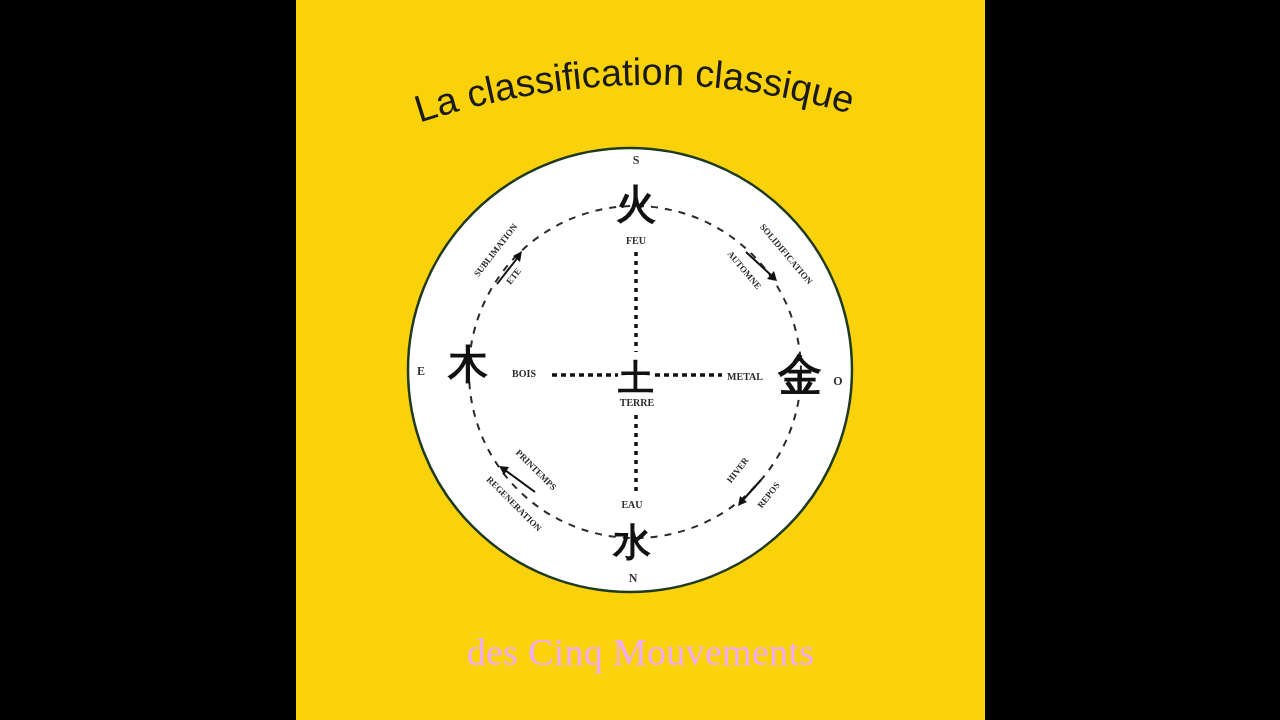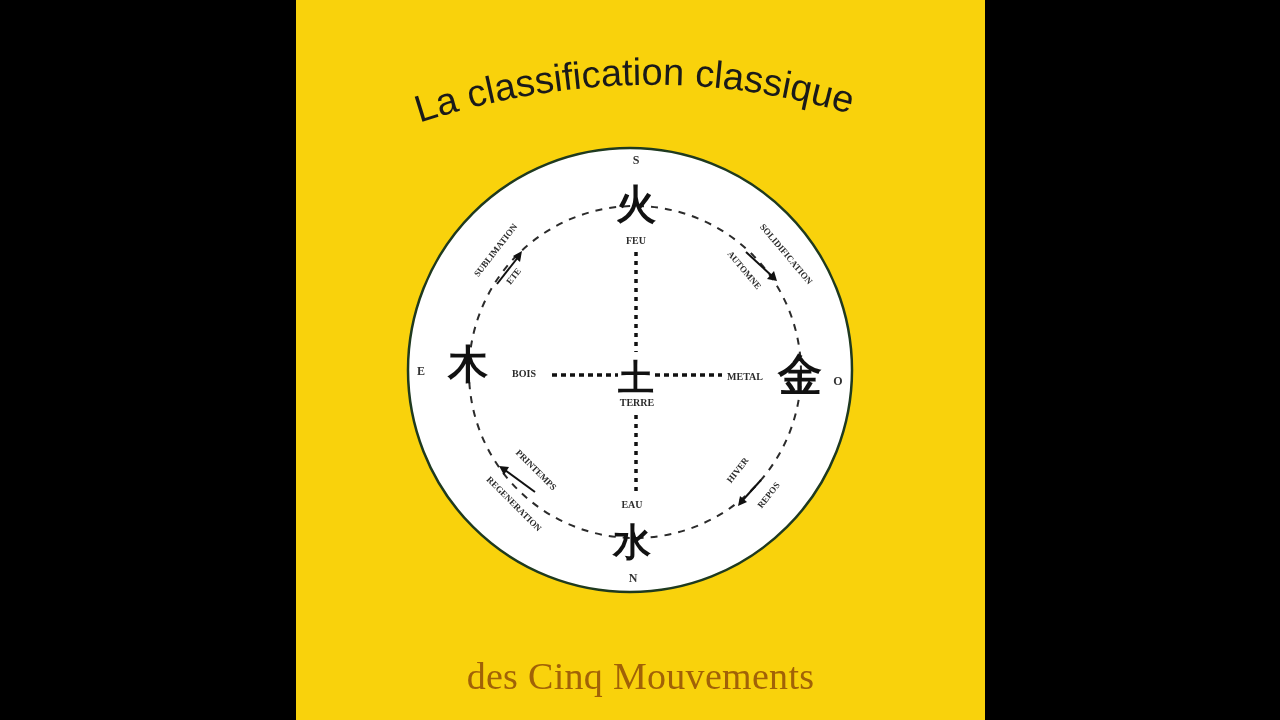--- a/index.html
+++ b/index.html
@@ -8,23 +8,22 @@
       position: relative; overflow: hidden;
     }
     .panel {
       position: absolute; left: 296px; top: 0; width: 689px; height: 720px;
       background: #f9d20c;
     }
     .diagram-svg { position: absolute; left: 0; top: 0; width: 1280px; height: 720px; }
     .title-text { font-family: "Liberation Sans", sans-serif; font-size: 38px; fill: #1a1a1a; }
     .subtitle {
       position: absolute; left: 296px; width: 689px; top: 630px; text-align: center;
-      font-family: "Liberation Serif", serif; font-size: 38px; color: #a16207;
+      font-family: "Liberation Serif", serif; font-size: 38px; color: #f0abfc;
       letter-spacing: 0.3px;
-      margin-top: 24px;
     }
     .lbl { font-family: "Liberation Serif", serif; font-weight: bold; fill: #2b2b2b; }
     .compass { font-family: "Liberation Serif", serif; font-weight: bold; fill: #333; font-size: 12px; }
     .glyph { font-family: "DejaVu Sans", sans-serif; font-weight: bold; fill: #111; }
   </style>
 </head>
 <body>
 
 <div class="panel"></div>
 

